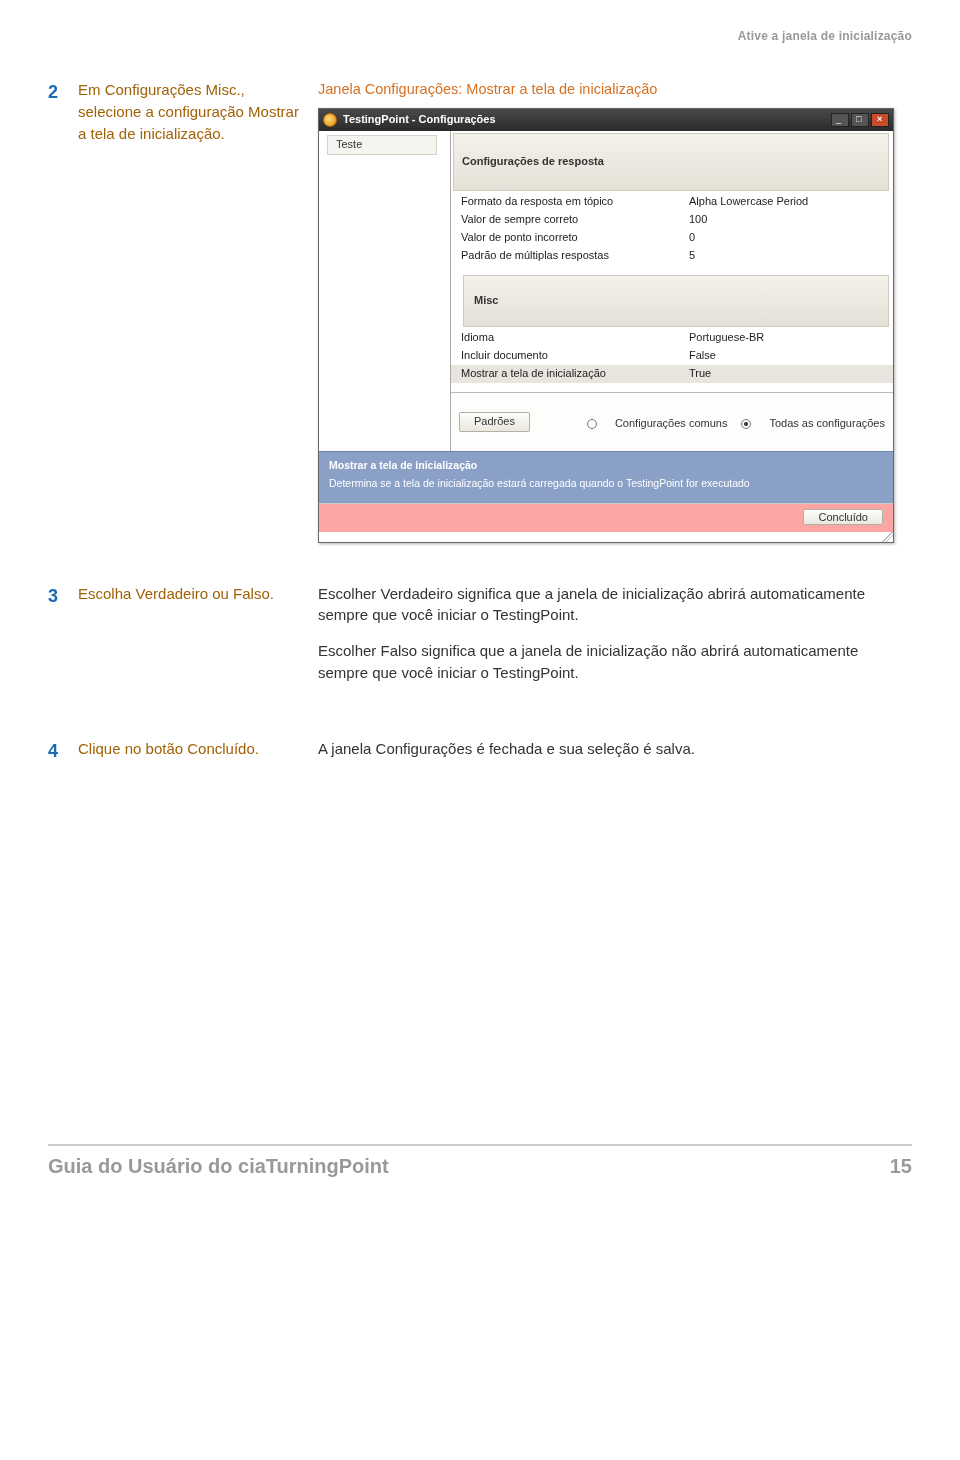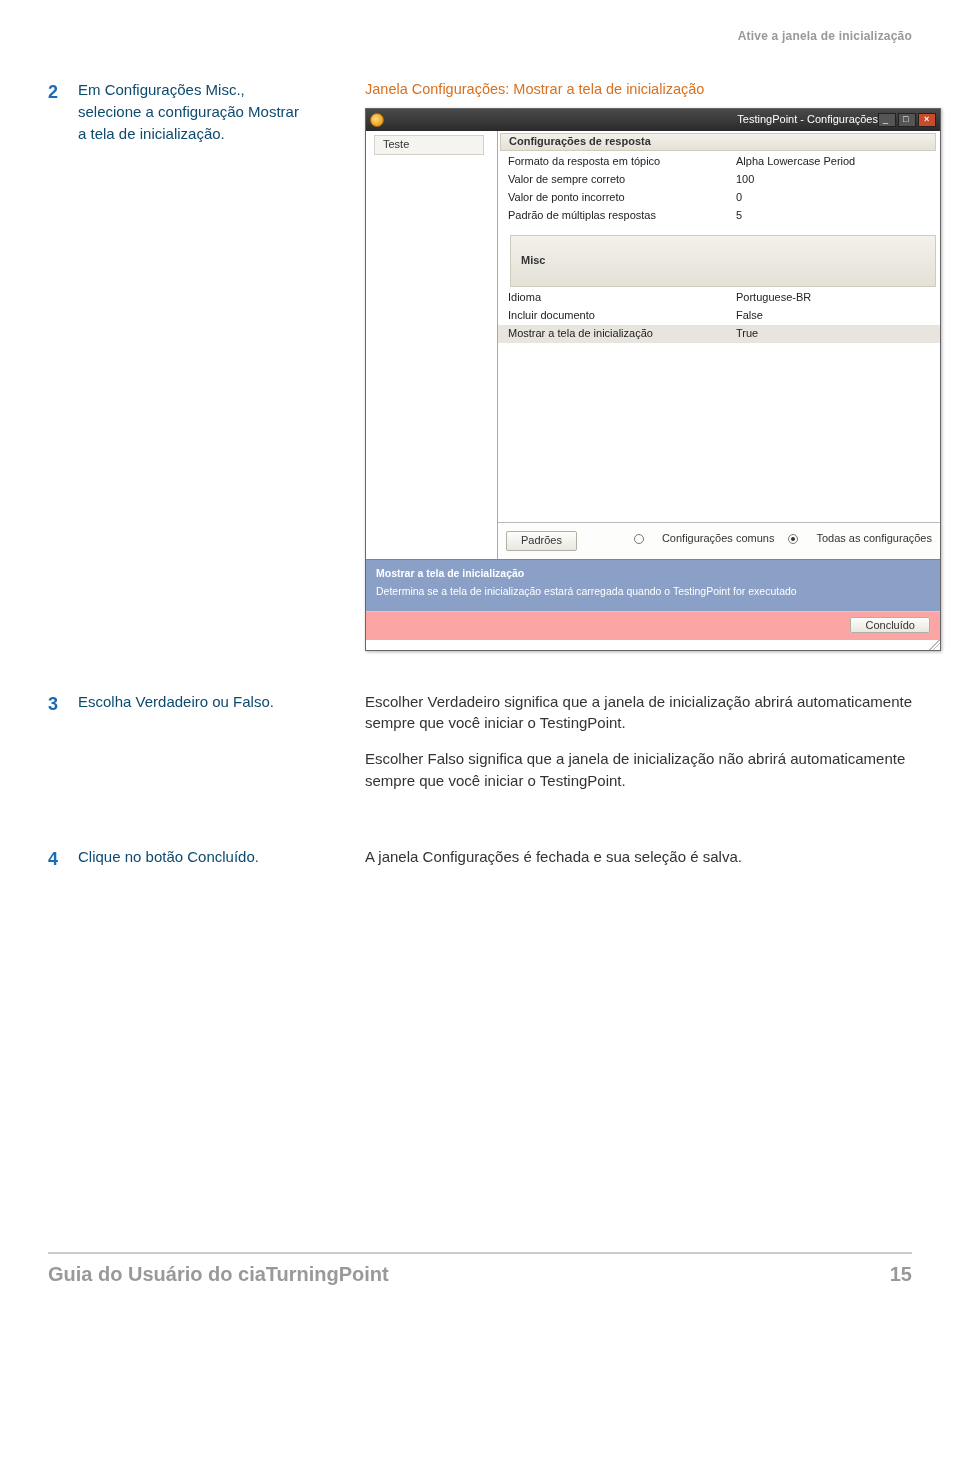--- a/index.html
+++ b/index.html
@@ -33,26 +33,25 @@
   .step-num {
     width: 30px;
     flex: 0 0 30px;
     color: #1a6bb5;
     font-weight: bold;
     font-size: 18px;
   }
   .step-left {
     flex: 0 0 240px;
     padding-right: 18px;
-    color: #0c4a6e;
+    color: #a16207;
   }
   .step-right {
     flex: 1;
     color: #333;
-    margin-left: 47px;
   }
   .caption {
     color: #d87020;
     font-size: 14.5px;
     margin-bottom: 8px;
   }
   .step-right p { margin-bottom: 14px; }
 
   
   .app-window {
@@ -70,32 +69,32 @@
     padding: 3px 4px;
     font-size: 11px;
   }
   .tb-icon {
     width: 14px; height: 14px;
     background: radial-gradient(circle at 40% 40%, #ffd97a, #e08a00);
     border-radius: 50%;
     margin-right: 6px;
     border: 1px solid #b06a00;
   }
-  .tb-title { flex: 1; font-weight: normal; text-align: right; }
+  .tb-title { flex: 1; font-weight: bold; }
   .tb-btns { display: flex; gap: 2px; }
   .tb-btn {
     width: 18px; height: 14px;
     background: #555;
     border: 1px solid #222;
     position: relative;
   }
   .tb-btn.close { background: #c94b2a; }
   .tb-btn .glyph { color:#fff; font-size:9px; position:absolute; top:-1px; left:4px;}
   .tb-btn.close .glyph { left:5px; top:-1px; font-weight:bold;}
-  .win-body { display: flex; height: 428px; }
+  .win-body { display: flex; height: 320px; }
   .win-left {
     width: 132px;
     border-right: 1px solid #aaa;
     padding: 4px;
     background: #fff;
   }
   .tree-item {
     background: #f5f4f1;
     border: 1px solid #d5d2c8;
     padding: 1px 8px;
@@ -106,44 +105,44 @@
   .win-right {
     flex: 1;
     padding: 0;
     display: flex;
     flex-direction: column;
   }
   .group-head {
     background: linear-gradient(#f3f1ea,#e4e1d7);
     border: 1px solid #cfcbbd;
     font-weight: bold;
-    padding: 0 8px;
+    padding: 20px 8px;
     margin: 2px 4px 2px 2px;
   }
   .prop-row {
     display: flex;
     padding: 1px 0;
     font-size: 11px;
   }
   .prop-row.sel { background: #e7e5de; }
   .prop-k { flex: 0 0 238px; padding-left: 10px; color: #222;}
   .prop-v { flex: 1; color: #222;}
   .misc-head {
     background: linear-gradient(#f3f1ea,#e4e1d7);
     border: 1px solid #cfcbbd;
     font-weight: bold;
     padding: 17px 10px;
     margin: 10px 4px 2px 12px;
   }
   .win-spacer { flex: 1; }
   .win-bottom {
     border-top: 1px solid #bbb;
-    padding: 8px 8px;
-    display: flex;
-    align-items: flex-start;
+    padding: 19px 8px;
+    display: flex;
+    align-items: flex-end;
     font-size: 11px;
     gap: 14px;
     background: #fdfdfb;
   }
   .btn-small {
     background: linear-gradient(#fdfdfb,#e9e7df);
     border: 1px solid #b2afa3;
     padding: 1px 14px;
     border-radius: 2px;
     font-size: 11px;

